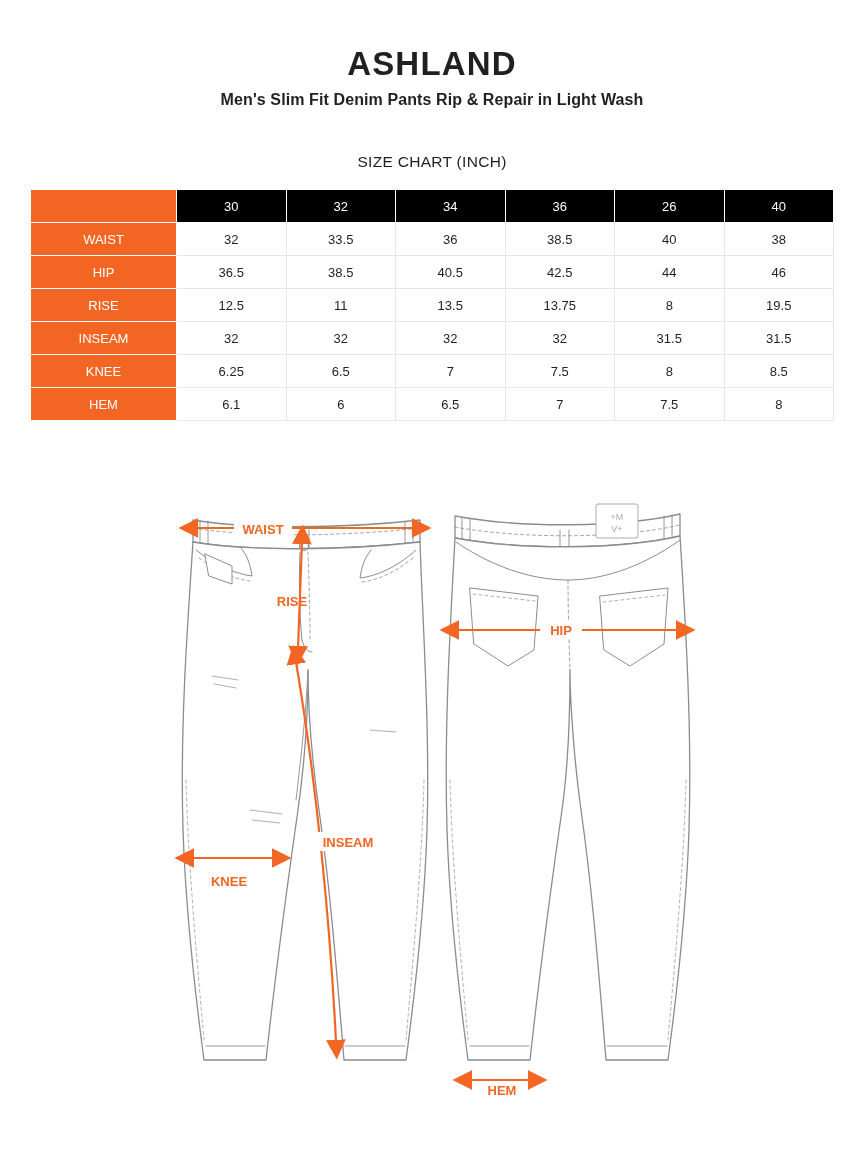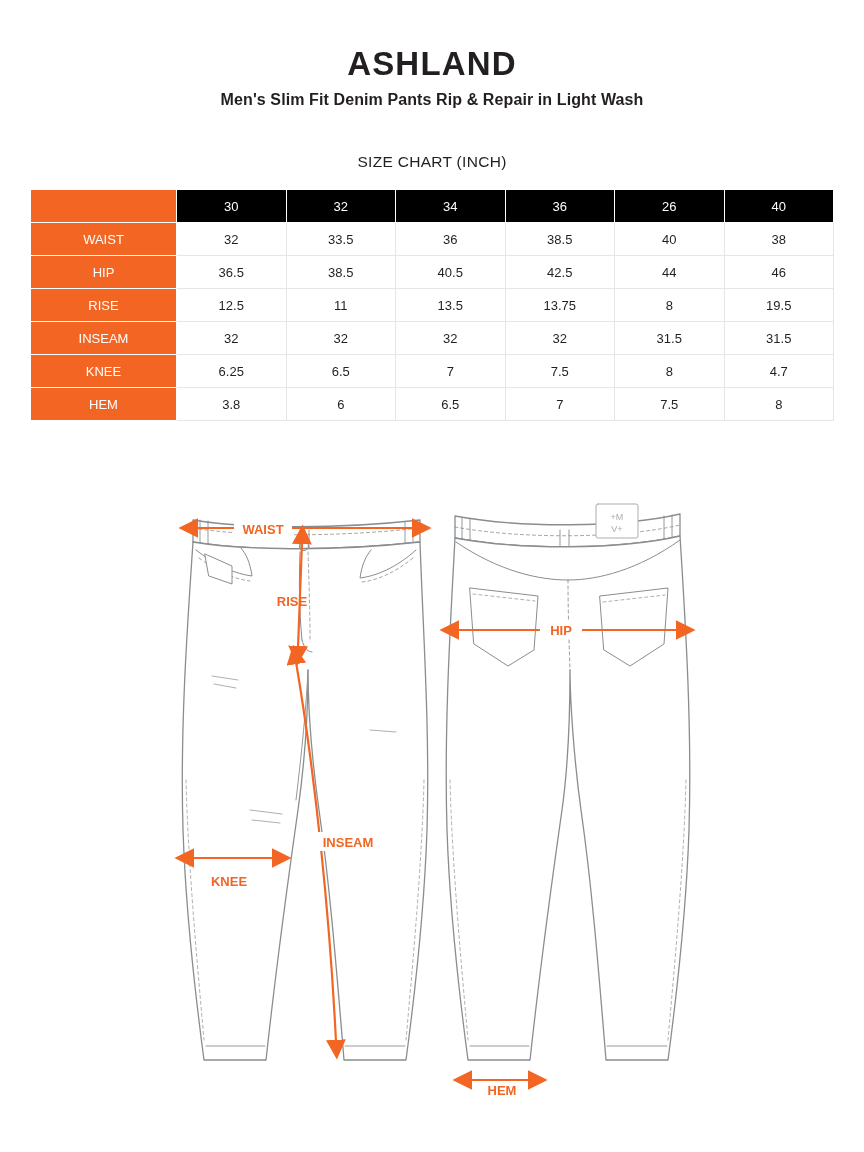--- a/index.html
+++ b/index.html
@@ -158,25 +158,25 @@
             <td>31.5</td>
             <td>31.5</td>
           </tr>
           <tr>
             <th>KNEE</th>
             <td>6.25</td>
             <td>6.5</td>
             <td>7</td>
             <td>7.5</td>
             <td>8</td>
-            <td>4.7</td>
+            <td>8.5</td>
           </tr>
           <tr>
             <th>HEM</th>
-            <td>3.8</td>
+            <td>6.1</td>
             <td>6</td>
             <td>6.5</td>
             <td>7</td>
             <td>7.5</td>
             <td>8</td>
           </tr>
         </tbody>
     </table>
   </div>
 

